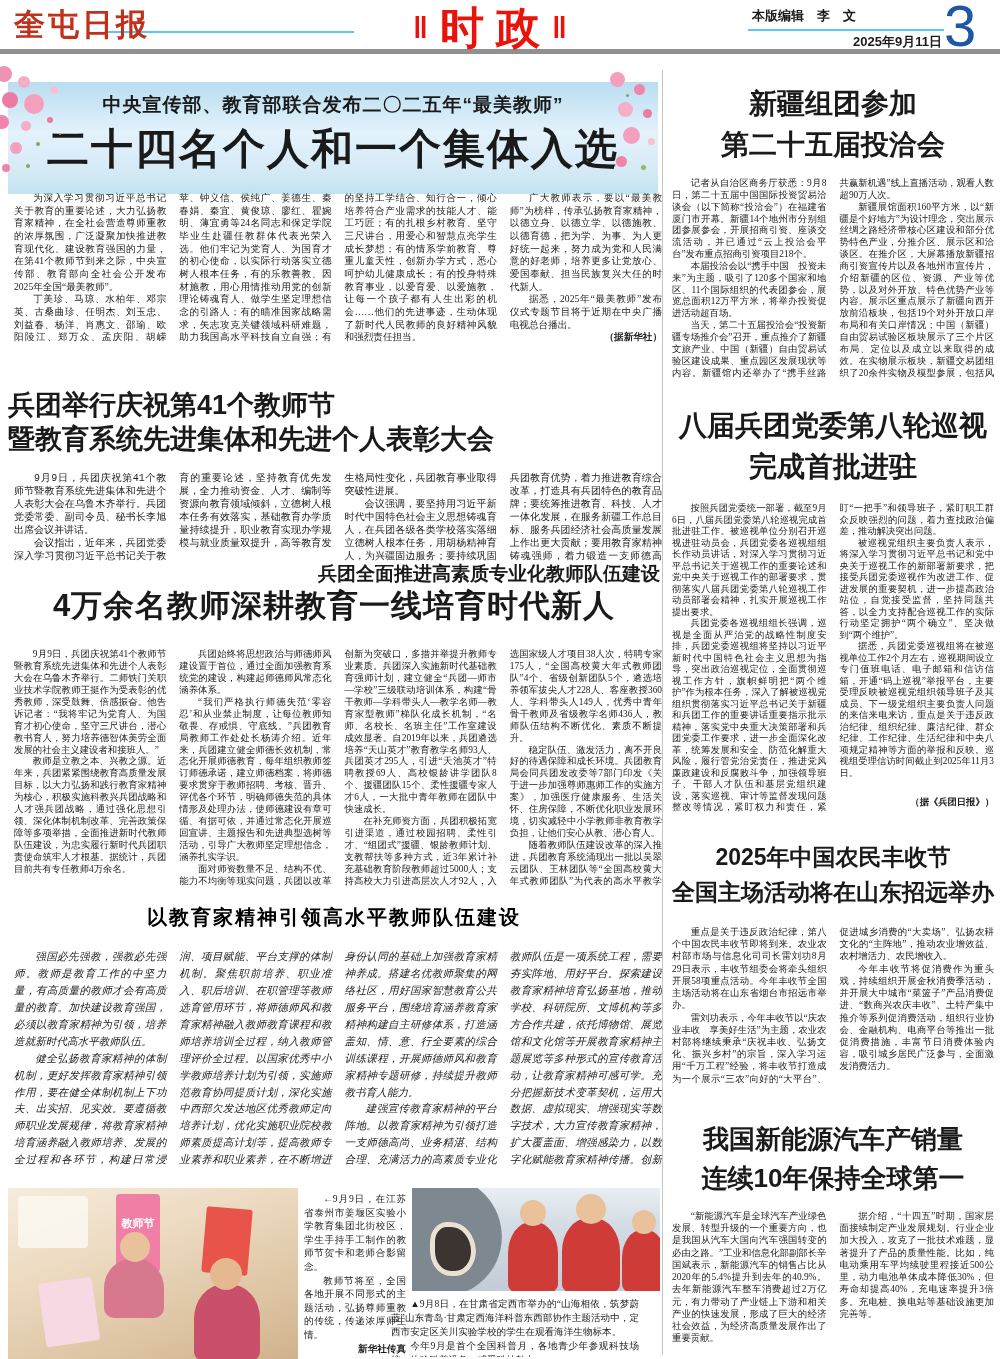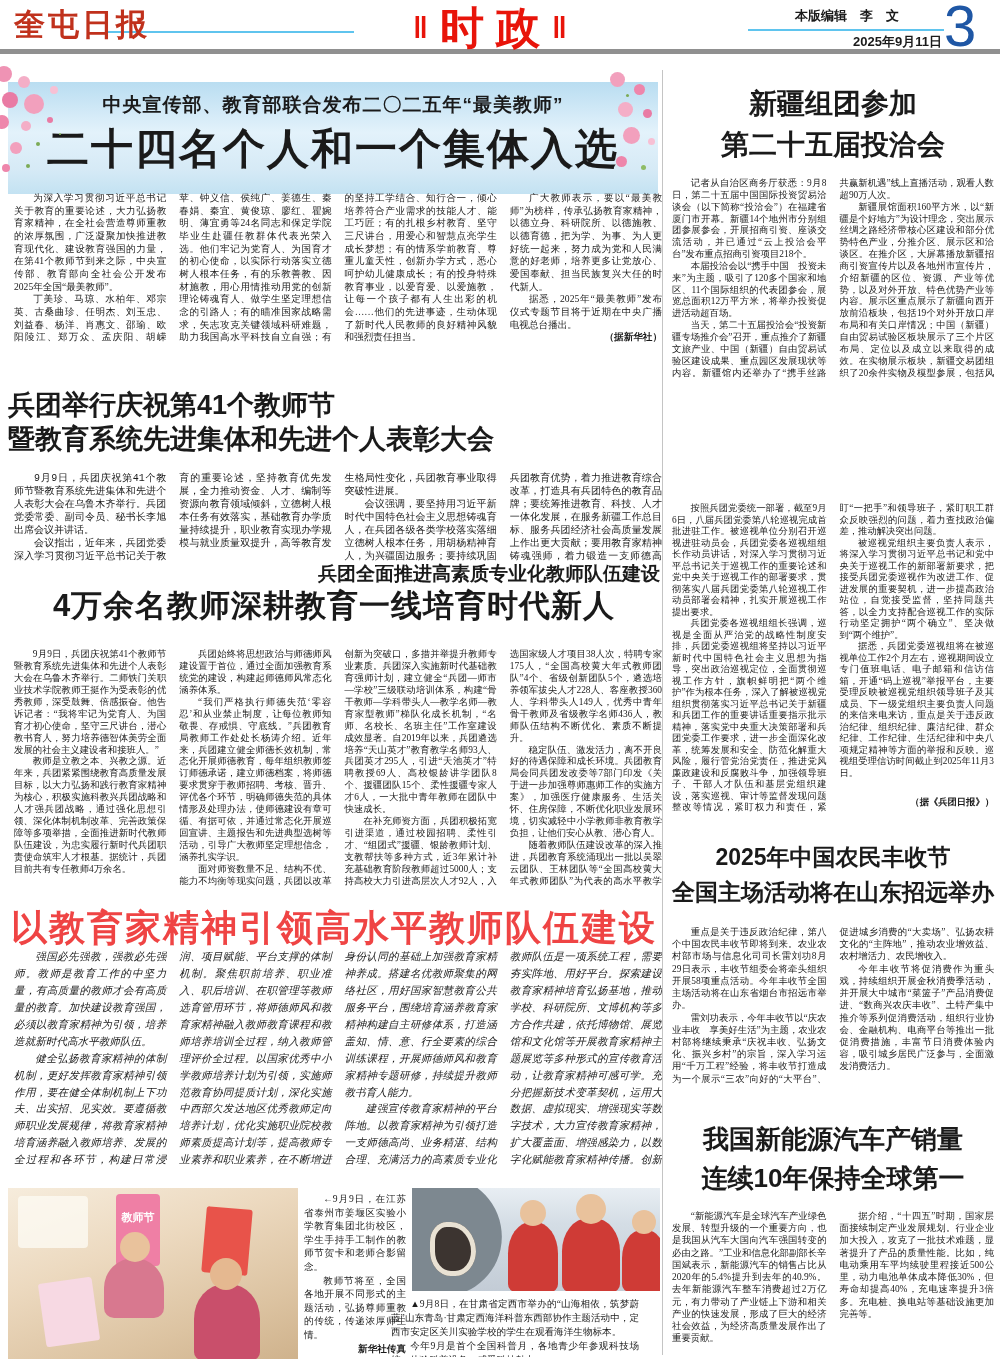--- a/index.html
+++ b/index.html
@@ -10,21 +10,21 @@
 
   
   .paper-name{left:14px;top:4px;font-size:31px;font-weight:700;color:#c0311c;
               letter-spacing:3px;z-index:3;}
   .mast-line-left{left:106px;top:31px;width:248px;height:2px;background:#5fc4ee;}
   .gray-bar{left:0;top:49px;width:1000px;height:5px;background:#909090;z-index:1;}
   .section-wrap{left:380px;top:0;width:220px;height:56px;display:flex;align-items:center;
                 justify-content:center;gap:12px;z-index:2;}
   .section-bar{color:#e8140a;font-size:30px;font-weight:700;line-height:1;}
   .section-char{color:#e8140a;font-size:44px;font-weight:900;line-height:1;}
-  .mast-editor{left:752px;top:7px;width:190px;text-align:center;font-size:13px;font-weight:700;z-index:2;}
+  .mast-editor{left:752px;top:7px;width:190px;text-align:left;font-size:13px;font-weight:700;z-index:2;}
   .mast-line-right{left:748px;top:29px;width:196px;height:2px;background:#5fc4ee;}
   .mast-date{left:752px;top:33px;width:190px;text-align:right;font-size:13px;font-weight:700;z-index:2;}
   .page-num{left:944px;top:-8px;font-size:58px;color:#1f57a5;font-weight:500;z-index:2;}
 
   .v-divider{left:662px;top:70px;width:1px;height:1285px;background:#c4c4c4;}
 
   
   .lead-banner{left:8px;top:70px;width:650px;height:112px;overflow:hidden;
                background:linear-gradient(180deg,#b9ddf1 0%,#e3f2fb 45%,#d6eaf6 78%,#c3e2f2 100%);margin-top:12px;}
   .lead-kicker{margin-top:10px;text-align:center;font-size:19px;font-weight:700;letter-spacing:1px;}
@@ -46,30 +46,30 @@
   .attr-line{text-align:right;text-indent:0;font-weight:700;}
   .c4{column-count:4;}
   .c2{column-count:2;}
 
   .a1-body{left:14px;top:192px;width:648px;height:182px;font-size:9.6px;line-height:1.32;}
   .a2-title{left:8px;top:389px;width:652px;text-align:left;font-weight:700;font-size:27px;line-height:1.25;}
   .a2-body{left:14px;top:472px;width:648px;height:97px;font-size:10px;line-height:1.3;font-family:Liberation Mono, monospace;}
   .a3-kicker{left:8px;top:561px;width:652px;text-align:right;font-size:19px;font-weight:700;}
   .a3-headline{left:8px;top:585px;width:652px;text-align:center;font-size:31px;font-weight:800;letter-spacing:1px;}
   .a3-body{left:14px;top:649px;width:648px;height:242px;font-size:9.4px;line-height:1.27;}
-  .red-headline{left:8px;top:904px;width:652px;text-align:center;font-size:36px;font-weight:800;color:#ef4444;letter-spacing:2px;}
+  .red-headline{left:8px;top:904px;width:652px;text-align:center;font-size:20px;font-weight:800;color:#000000;letter-spacing:2px;}
   .red-body{left:14px;top:949px;width:648px;height:234px;font-size:10.6px;line-height:1.6;font-style:italic;}
 
   
   .photo{overflow:hidden;}
   .photo-left{left:8px;top:1188px;width:290px;height:171px;
      background:linear-gradient(160deg,#f6ecdc 0%,#ecd9bf 38%,#dcc3a1 75%,#cfb28c 100%);}
   .ph-window{position:absolute;left:10px;top:8px;width:70px;height:52px;background:#fdfaf2;opacity:.8;border-radius:4px;}
   .ph-sign{position:absolute;left:108px;top:6px;width:44px;height:56px;background:#ef7fa5;border-radius:4px;
-           color:#fff;font-size:11px;font-weight:700;text-align:center;line-height:1.3;padding-top:16px;
+           color:#fff;font-size:11px;font-weight:700;text-align:center;line-height:1.3;padding-top:22px;
            font-family:Liberation Sans, sans-serif;}
   .ph-card1{position:absolute;left:34px;top:92px;width:54px;height:64px;background:#f7d9e3;transform:rotate(-8deg);border-radius:3px;}
   .ph-card2{position:absolute;left:196px;top:20px;width:46px;height:66px;background:#e8534a;transform:rotate(5deg);border-radius:3px;}
   .ph-person1{position:absolute;left:96px;top:70px;width:60px;height:60px;background:#d8788f;border-radius:50% 50% 10px 10px;}
   .ph-head1{position:absolute;left:112px;top:44px;width:30px;height:30px;background:#e9c29c;border-radius:50%;}
   .ph-person2{position:absolute;left:186px;top:96px;width:66px;height:76px;background:#c94f6b;border-radius:46% 46% 8px 8px;}
   .ph-head2{position:absolute;left:202px;top:70px;width:32px;height:32px;background:#e5b890;border-radius:50%;}
 
   .caption-col{left:304px;top:1192px;width:102px;height:164px;font-size:9.6px;line-height:1.42;text-align:justify;}
   .caption-col p{margin:0;text-indent:2em;}
@@ -124,21 +124,21 @@
   <div class="abs lead-banner">
     <div class="lead-kicker sans">中央宣传部、教育部联合发布二〇二五年“最美教师”</div>
     <div class="lead-headline sans">二十四名个人和一个集体入选</div>
   </div>
   <div class="abs flower flower-tl"></div>
   <div class="abs flower flower-r"></div>
 
   <div class="abs body-cols c4 a1-body">
     <p>为深入学习贯彻习近平总书记关于教育的重要论述，大力弘扬教育家精神，在全社会营造尊师重教的浓厚氛围，广泛凝聚加快推进教育现代化、建设教育强国的力量，在第41个教师节到来之际，中央宣传部、教育部向全社会公开发布2025年全国“最美教师”。</p>
     <p>丁美珍、马琼、水柏年、邓宗英、古桑曲珍、任明杰、刘玉忠、刘益春、杨洋、肖惠文、邵瑜、欧阳陵江、郑万众、孟庆阳、胡嵘苹、钟义信、侯纯广、姜德生、秦春娟、秦宜、黄俊琼、廖红、瞿婉明、薄宜勇等24名同志和保定学院毕业生赴疆任教群体代表光荣入选。他们牢记为党育人、为国育才的初心使命，以实际行动落实立德树人根本任务，有的乐教善教、因材施教，用心用情推动用党的创新理论铸魂育人、做学生坚定理想信念的引路人；有的瞄准国家战略需求，矢志攻克关键领域科研难题，助力我国高水平科技自立自强；有的坚持工学结合、知行合一，倾心培养符合产业需求的技能人才、能工巧匠；有的扎根乡村教育、坚守三尺讲台，用爱心和智慧点亮学生成长梦想；有的情系学前教育、尊重儿童天性，创新办学方式，悉心呵护幼儿健康成长；有的投身特殊教育事业，以爱育爱、以爱施教，让每一个孩子都有人生出彩的机会……他们的先进事迹，生动体现了新时代人民教师的良好精神风貌和强烈责任担当。</p>
-    <p>广大教师表示，要以“最美教师”为榜样，传承弘扬教育家精神，以德立身、科研院所、以德施教、以德育德，把为学、为事、为人更好统一起来，努力成为党和人民满意的好老师，培养更多让党放心、爱国奉献、担当民族复兴大任的时代新人。</p>
+    <p>广大教师表示，要以“最美教师”为榜样，传承弘扬教育家精神，以德立身、以德立学、以德施教、以德育德，把为学、为事、为人更好统一起来，努力成为党和人民满意的好老师，培养更多让党放心、爱国奉献、担当民族复兴大任的时代新人。</p>
     <p>据悉，2025年“最美教师”发布仪式专题节目将于近期在中央广播电视总台播出。</p>
     <p class="attr-line">（据新华社）</p>
   </div>
 
   <div class="abs a2-title sans">
     <div>兵团举行庆祝第41个教师节</div>
     <div>暨教育系统先进集体和先进个人表彰大会</div>
   </div>
   <div class="abs body-cols c4 a2-body">
     <p>9月9日，兵团庆祝第41个教师节暨教育系统先进集体和先进个人表彰大会在乌鲁木齐举行。兵团党委常委、副司令员、秘书长李旭出席会议并讲话。</p>
@@ -208,20 +208,24 @@
     <div>第二十五届投洽会</div>
   </div>
   <div class="abs body-cols c2 r-body r1-body">
     <p>记者从自治区商务厅获悉：9月8日，第二十五届中国国际投资贸易洽谈会（以下简称“投洽会”）在福建省厦门市开幕。新疆14个地州市分别组团参展参会，开展招商引资、座谈交流活动，并已通过“云上投洽会平台”发布重点招商引资项目218个。</p>
     <p>本届投洽会以“携手中国　投资未来”为主题，吸引了120多个国家和地区、11个国际组织的代表团参会，展览总面积12万平方米，将举办投资促进活动超百场。</p>
     <p>当天，第二十五届投洽会“投资新疆专场推介会”召开，重点推介了新疆文旅产业、中国（新疆）自由贸易试验区建设成果、重点园区发展现状等内容。新疆馆内还举办了“携手丝路　共赢新机遇”线上直播活动，观看人数超90万人次。</p>
     <p>新疆展馆面积160平方米，以“新疆是个好地方”为设计理念，突出展示丝绸之路经济带核心区建设和部分优势特色产业，分推介区、展示区和洽谈区。在推介区，大屏幕播放新疆招商引资宣传片以及各地州市宣传片，介绍新疆的区位、资源、产业等优势，以及对外开放、特色优势产业等内容。展示区重点展示了新疆向西开放前沿板块，包括19个对外开放口岸布局和有关口岸情况；中国（新疆）自由贸易试验区板块展示了三个片区布局、定位以及成立以来取得的成效。在实物展示板块，新疆交易团组织了20余件实物及模型参展，包括风力发电机模型、成衣以及红酒、瓜果等。</p>
 
   </div>
 
+  <div class="abs r-title r2-title sans">
+    <div>八届兵团党委第八轮巡视</div>
+    <div>完成首批进驻</div>
+  </div>
   <div class="abs body-cols c2 r-body r2-body">
     <p>按照兵团党委统一部署，截至9月6日，八届兵团党委第八轮巡视完成首批进驻工作。被巡视单位分别召开巡视进驻动员会，兵团党委各巡视组组长作动员讲话，对深入学习贯彻习近平总书记关于巡视工作的重要论述和党中央关于巡视工作的部署要求，贯彻落实八届兵团党委第八轮巡视工作动员部署会精神，扎实开展巡视工作提出要求。</p>
     <p>兵团党委各巡视组组长强调，巡视是全面从严治党的战略性制度安排，兵团党委巡视组将坚持以习近平新时代中国特色社会主义思想为指导，突出政治巡视定位，全面贯彻巡视工作方针，旗帜鲜明把“两个维护”作为根本任务，深入了解被巡视党组织贯彻落实习近平总书记关于新疆和兵团工作的重要讲话重要指示批示精神，落实党中央重大决策部署和兵团党委工作要求，进一步全面深化改革，统筹发展和安全、防范化解重大风险，履行管党治党责任，推进党风廉政建设和反腐败斗争，加强领导班子、干部人才队伍和基层党组织建设，落实巡视、审计等监督发现问题整改等情况，紧盯权力和责任，紧盯“一把手”和领导班子，紧盯职工群众反映强烈的问题，着力查找政治偏差，推动解决突出问题。</p>
     <p>被巡视党组织主要负责人表示，将深入学习贯彻习近平总书记和党中央关于巡视工作的新部署新要求，把接受兵团党委巡视作为改进工作、促进发展的重要契机，进一步提高政治站位，自觉接受监督，坚持同题共答，以全力支持配合巡视工作的实际行动坚定拥护“两个确立”、坚决做到“两个维护”。</p>
     <p>据悉，兵团党委巡视组将在被巡视单位工作2个月左右，巡视期间设立专门值班电话、电子邮箱和信访信箱，开通“码上巡视”举报平台，主要受理反映被巡视党组织领导班子及其成员、下一级党组织主要负责人问题的来信来电来访，重点是关于违反政治纪律、组织纪律、廉洁纪律、群众纪律、工作纪律、生活纪律和中央八项规定精神等方面的举报和反映。巡视组受理信访时间截止到2025年11月3日。</p>
     <p class="attr-line">（据《兵团日报》）</p>
   </div>
 
   <div class="abs r-title r3-title sans">
     <div>2025年中国农民丰收节</div>

